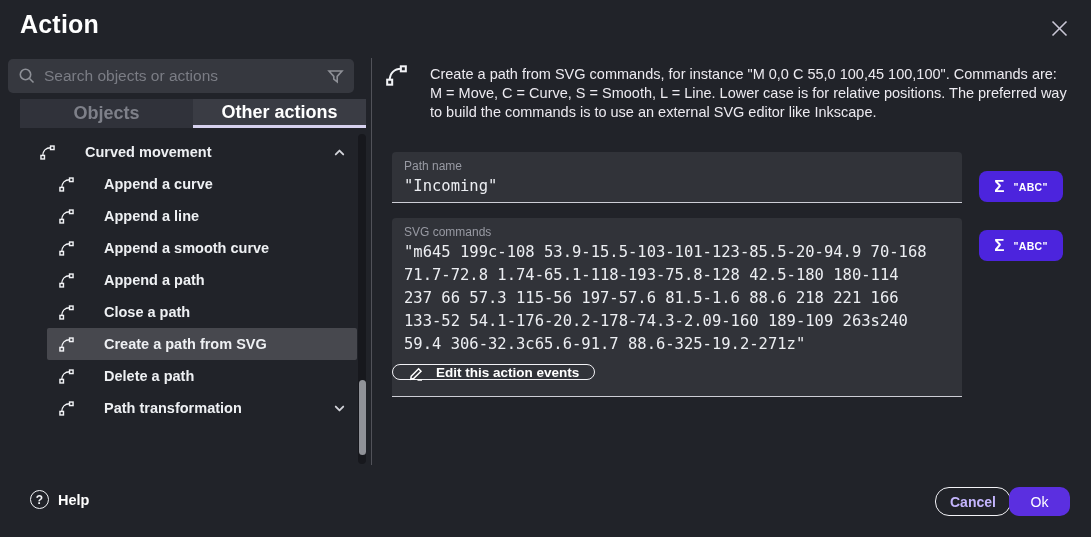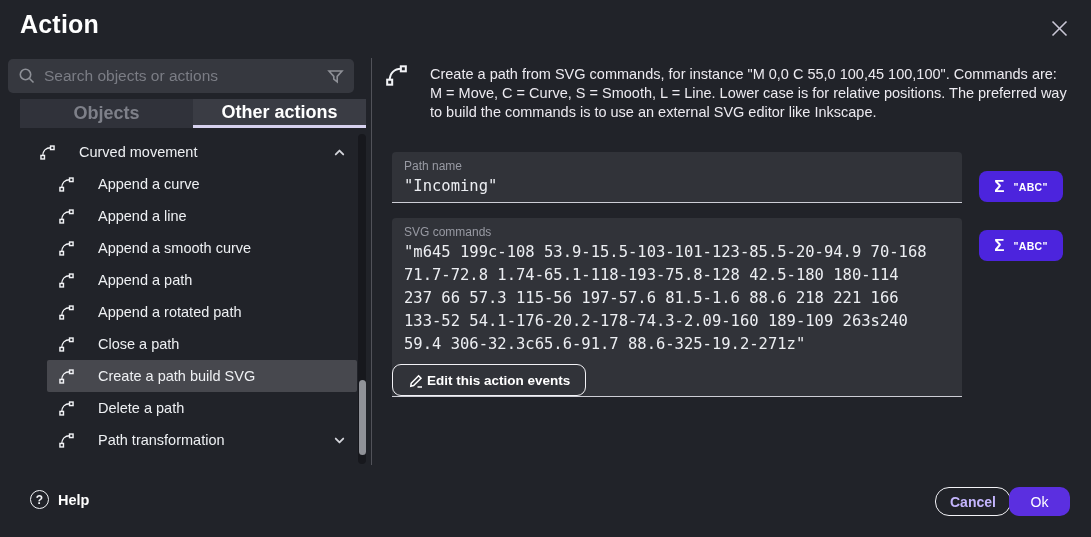--- a/index.html
+++ b/index.html
@@ -33,21 +33,21 @@
          font-size:18px; font-weight:700; cursor:pointer; }
   .tab.inactive { background:#30323a; color:#7e8089; }
   .tab.active { background:#3a3c44; color:#ffffff; border-bottom:3px solid #d6d1ee; }
 
   
   #actions-list { left:20px; top:136px; width:337px; height:326px; overflow:hidden; }
   .row { height:32px; display:flex; align-items:center; cursor:pointer; border-radius:2px; }
   .row.group { padding-left:18px; padding-right:10px; }
   .row.child { margin-left:27px; padding-left:10px; padding-right:10px; }
   .row.selected { background:#47484e; }
-  .row-label { font-size:14.5px; font-weight:400; color:#eef0f3; margin-left:22px; white-space:nowrap; }
+  .row-label { font-size:14.5px; font-weight:700; color:#eef0f3; margin-left:28px; white-space:nowrap; }
   .curve-ic { width:19px; height:19px; flex:0 0 auto; }
   .curve-ic path, .curve-ic rect { stroke:#f2f3f6; stroke-width:1.5; fill:none; }
   .chev { width:15px; height:15px; margin-left:auto; }
   .chev polyline { stroke:#d3d4da; stroke-width:1.7; fill:none; stroke-linecap:round; stroke-linejoin:round; }
 
   
   #scrollbar { left:358px; top:134px; width:8px; height:330px; background:#17181d; border-radius:4px; }
   #scroll-thumb { position:absolute; left:0.5px; top:246px; width:7px; height:75px; background:#909298; border-radius:4px; }
   #divider { left:371px; top:58px; width:1px; height:407px; background:#515259; }
 
@@ -66,23 +66,23 @@
                  margin-top:4px; white-space:pre-wrap; cursor:text; }
   #field-svg .field-value { line-height:23px; margin-top:2px; }
 
   .sigma-btn { width:84px; height:31px; background:#4c24dd; border:none; border-radius:8px; cursor:pointer;
                display:flex; align-items:center; justify-content:center; gap:9px; color:#ffffff; }
   .sigma-btn .sig { font-size:17px; font-weight:700; line-height:1; }
   .sigma-btn .abc { font-size:10.5px; font-weight:700; letter-spacing:.3px; }
   #sigma-1 { left:979px; top:171px; }
   #sigma-2 { left:979px; top:230px; }
 
-  #edit-btn { left:392px; top:364px; height:32px; padding:0 15px; background:transparent;
+  #edit-btn { left:392px; top:364px; height:16px; padding:0 15px; background:transparent;
               border:1px solid #f2f2f6; border-radius:9px; cursor:pointer;
-              display:flex; align-items:center; gap:2px; color:#ffffff; }
+              display:flex; gap:11px; color:#ffffff; }
   #edit-btn svg { stroke:#ffffff; fill:none; stroke-width:1.5; }
   #edit-btn span { font-size:13.5px; font-weight:700; color:#ffffff; }
 
   
   #help { left:30px; top:490px; display:flex; align-items:center; gap:9px; cursor:pointer; }
   #help-icon { width:19px; height:19px; border:1.6px solid #f2f3f6; border-radius:50%;
                display:flex; align-items:center; justify-content:center;
                font-size:12px; font-weight:700; color:#f2f3f6; }
   #help-label { font-size:14.5px; font-weight:700; color:#ffffff; }
 
@@ -163,37 +163,29 @@
         <rect x="13.2" y="3.2" width="3.7" height="3.7"></rect>
       </svg>
       <span class="row-label">Append a path</span>
     </div>
     <div class="row child">
       <svg class="curve-ic" viewBox="0 0 20 20">
         <path d="M5 13.5 C5 8.3 8.3 5 13.5 5"></path>
         <rect x="3.1" y="13.1" width="3.7" height="3.7"></rect>
         <rect x="13.2" y="3.2" width="3.7" height="3.7"></rect>
       </svg>
-      <span class="row-label">Append a rotated path</span>
-    </div>
-    <div class="row child">
-      <svg class="curve-ic" viewBox="0 0 20 20">
-        <path d="M5 13.5 C5 8.3 8.3 5 13.5 5"></path>
-        <rect x="3.1" y="13.1" width="3.7" height="3.7"></rect>
-        <rect x="13.2" y="3.2" width="3.7" height="3.7"></rect>
-      </svg>
       <span class="row-label">Close a path</span>
     </div>
     <div class="row child selected">
       <svg class="curve-ic" viewBox="0 0 20 20">
         <path d="M5 13.5 C5 8.3 8.3 5 13.5 5"></path>
         <rect x="3.1" y="13.1" width="3.7" height="3.7"></rect>
         <rect x="13.2" y="3.2" width="3.7" height="3.7"></rect>
       </svg>
-      <span class="row-label">Create a path build SVG</span>
+      <span class="row-label">Create a path from SVG</span>
     </div>
     <div class="row child">
       <svg class="curve-ic" viewBox="0 0 20 20">
         <path d="M5 13.5 C5 8.3 8.3 5 13.5 5"></path>
         <rect x="3.1" y="13.1" width="3.7" height="3.7"></rect>
         <rect x="13.2" y="3.2" width="3.7" height="3.7"></rect>
       </svg>
       <span class="row-label">Delete a path</span>
     </div>
     <div class="row child">

